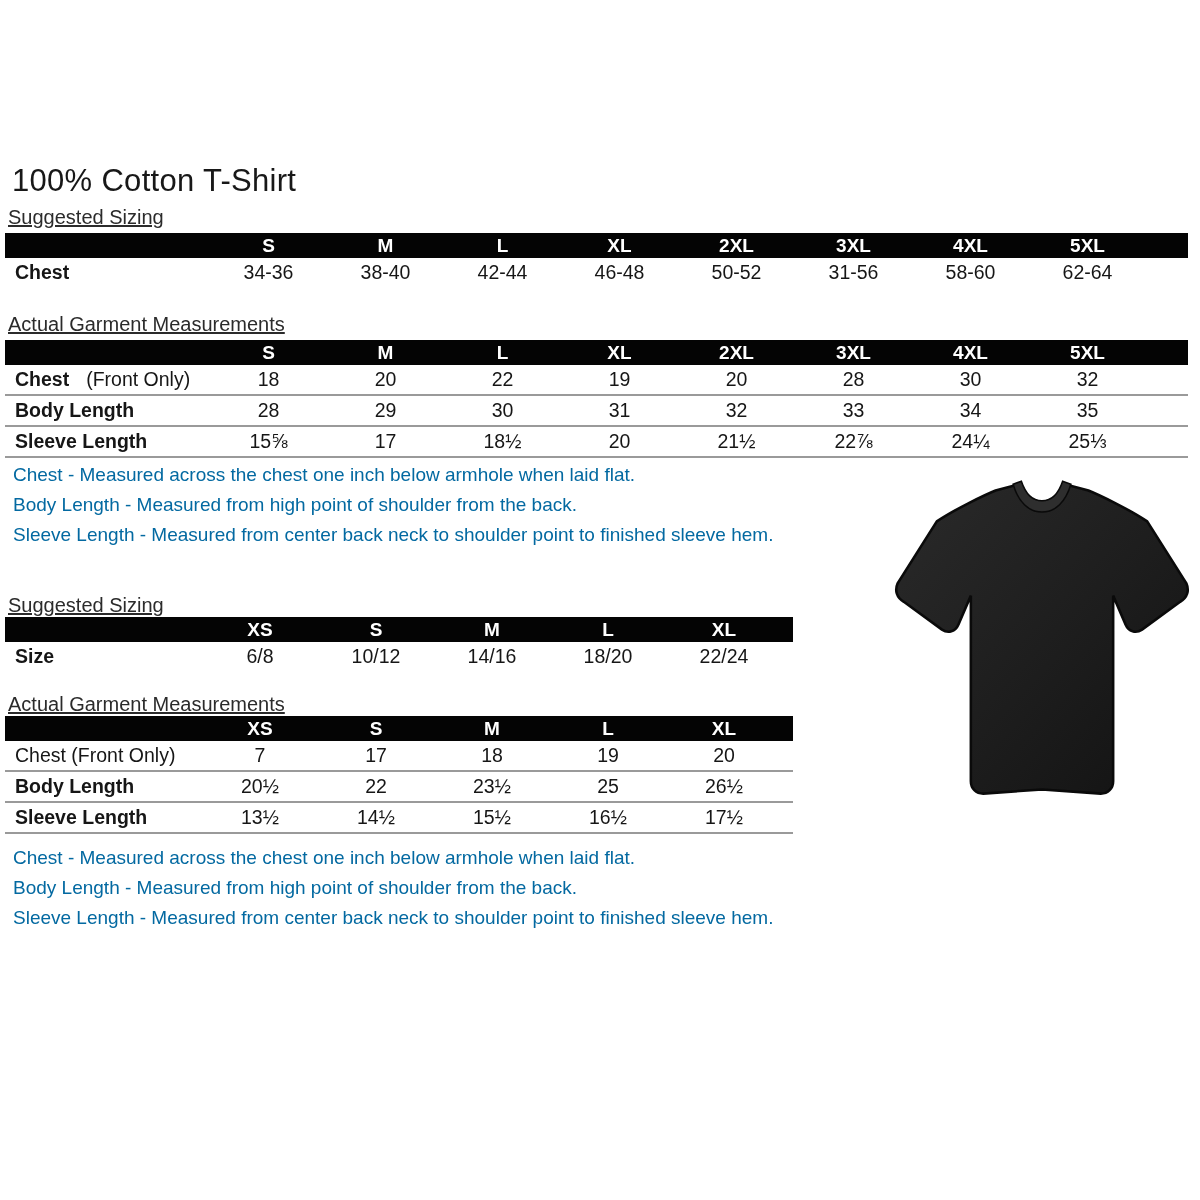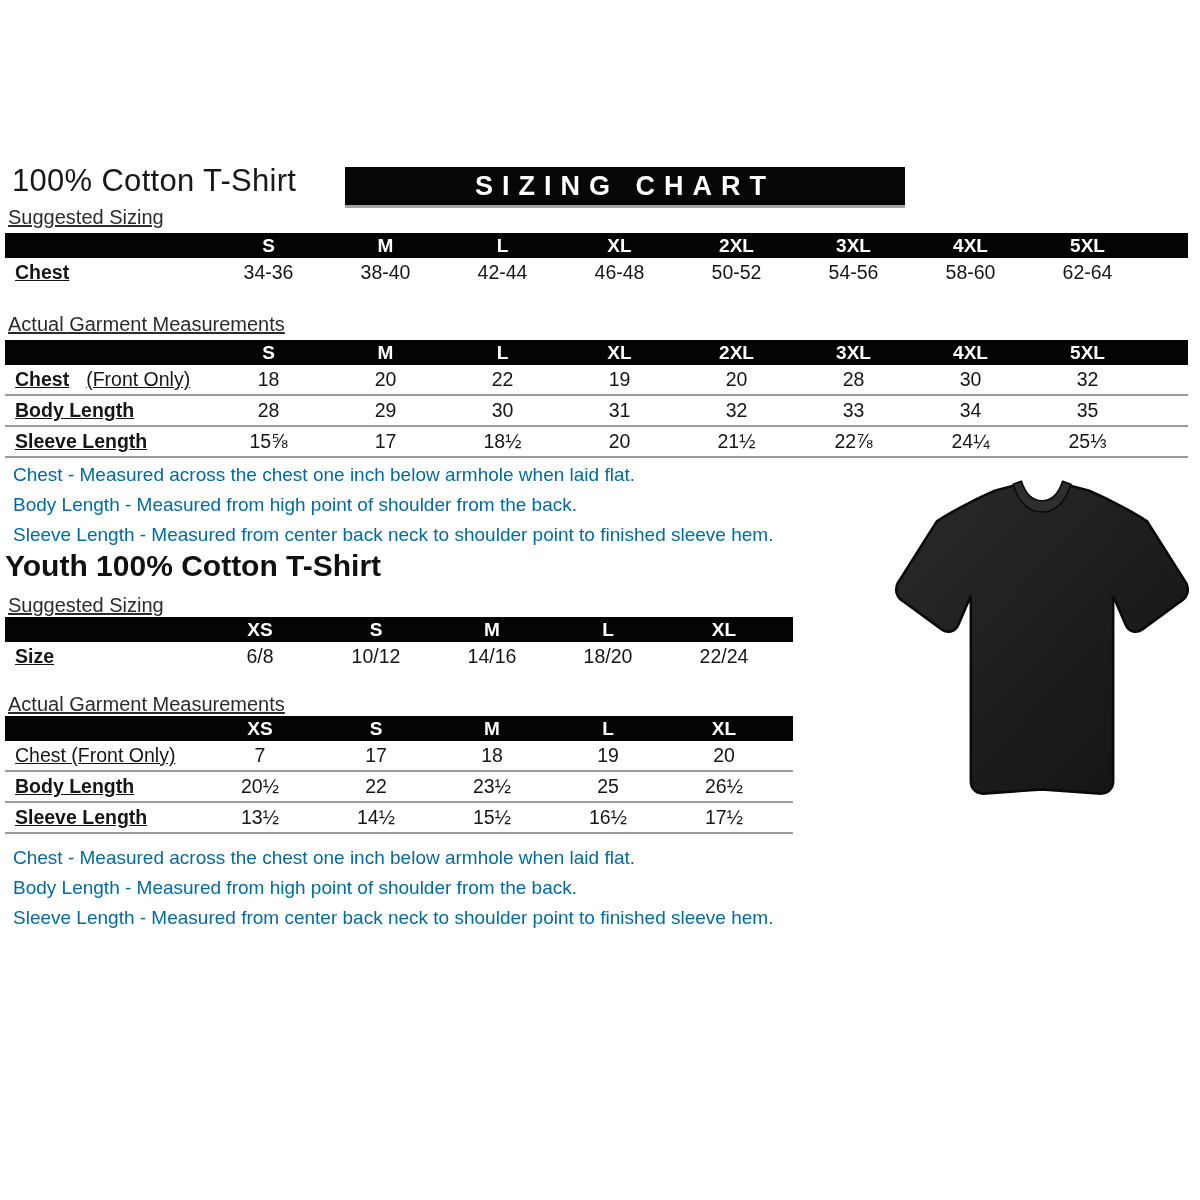--- a/index.html
+++ b/index.html
@@ -22,21 +22,21 @@
   #youth-actual-label{left:8px;top:693px;}
 
   table.size-table{border-collapse:collapse;table-layout:fixed;border-spacing:0;}
   table.size-table thead th{
     background:#040404;color:#ffffff;font-weight:700;font-size:19px;
     height:25px;padding:0;text-align:center;
   }
   table.size-table tbody td{
     font-size:19.5px;height:29px;padding:0;text-align:center;color:#161616;background:#fff;
   }
-  table.size-table td.lbl{text-align:left;padding-left:10px;font-weight:700;text-decoration:underline;}
+  table.size-table td.lbl{text-align:left;padding-left:10px;font-weight:700;}
   table.size-table td.lbl.reg{font-weight:400;}
   table.size-table td.lbl .note{font-weight:400;margin-left:17px;}
   table.actual tbody td{border-bottom:2px solid #9a9a9a;}
 
   #adult-suggested-table{left:5px;top:233px;width:1183px;}
   #adult-actual-table{left:5px;top:340px;width:1183px;}
   #youth-suggested-table{left:5px;top:617px;width:788px;}
   #youth-actual-table{left:5px;top:716px;width:788px;}
 
   .notes{font-size:19px;color:#0369a1;line-height:30px;}
@@ -44,21 +44,20 @@
   #notes-youth{left:13px;top:843px;}
 
   #tshirt{left:886px;top:476px;width:312px;height:330px;}
 </style>
 </head>
 <body>
 
 <div id="canvas">
 
   <div id="main-title" class="abs">100% Cotton T-Shirt</div>
-  <div id="sizing-banner" class="abs">SIZING CHART</div>
 
   <div id="adult-suggested-label" class="abs section-label">Suggested Sizing</div>
 
   <table id="adult-suggested-table" class="abs size-table">
     <colgroup>
         <col style="width:205px">
         <col style="width:117px">
         <col style="width:117px">
         <col style="width:117px">
         <col style="width:117px">
@@ -83,21 +82,21 @@
       </tr>
     </thead>
     <tbody>
       <tr>
         <td class="lbl">Chest</td>
         <td>34-36</td>
         <td>38-40</td>
         <td>42-44</td>
         <td>46-48</td>
         <td>50-52</td>
-        <td>54-56</td>
+        <td>31-56</td>
         <td>58-60</td>
         <td>62-64</td>
         <td></td>
       </tr>
     </tbody>
   </table>
 
   <div id="adult-actual-label" class="abs section-label">Actual Garment Measurements</div>
 
   <table id="adult-actual-table" class="abs size-table actual">
@@ -166,21 +165,20 @@
       </tr>
     </tbody>
   </table>
 
   <div id="notes-adult" class="abs notes">
     <div>Chest - Measured across the chest one inch below armhole when laid flat.</div>
     <div>Body Length - Measured from high point of shoulder from the back.</div>
     <div>Sleeve Length - Measured from center back neck to shoulder point to finished sleeve hem.</div>
   </div>
 
-  <div id="youth-title" class="abs">Youth 100% Cotton T-Shirt</div>
 
   <div id="youth-suggested-label" class="abs section-label">Suggested Sizing</div>
 
   <table id="youth-suggested-table" class="abs size-table">
     <colgroup>
         <col style="width:197px">
         <col style="width:116px">
         <col style="width:116px">
         <col style="width:116px">
         <col style="width:116px">

